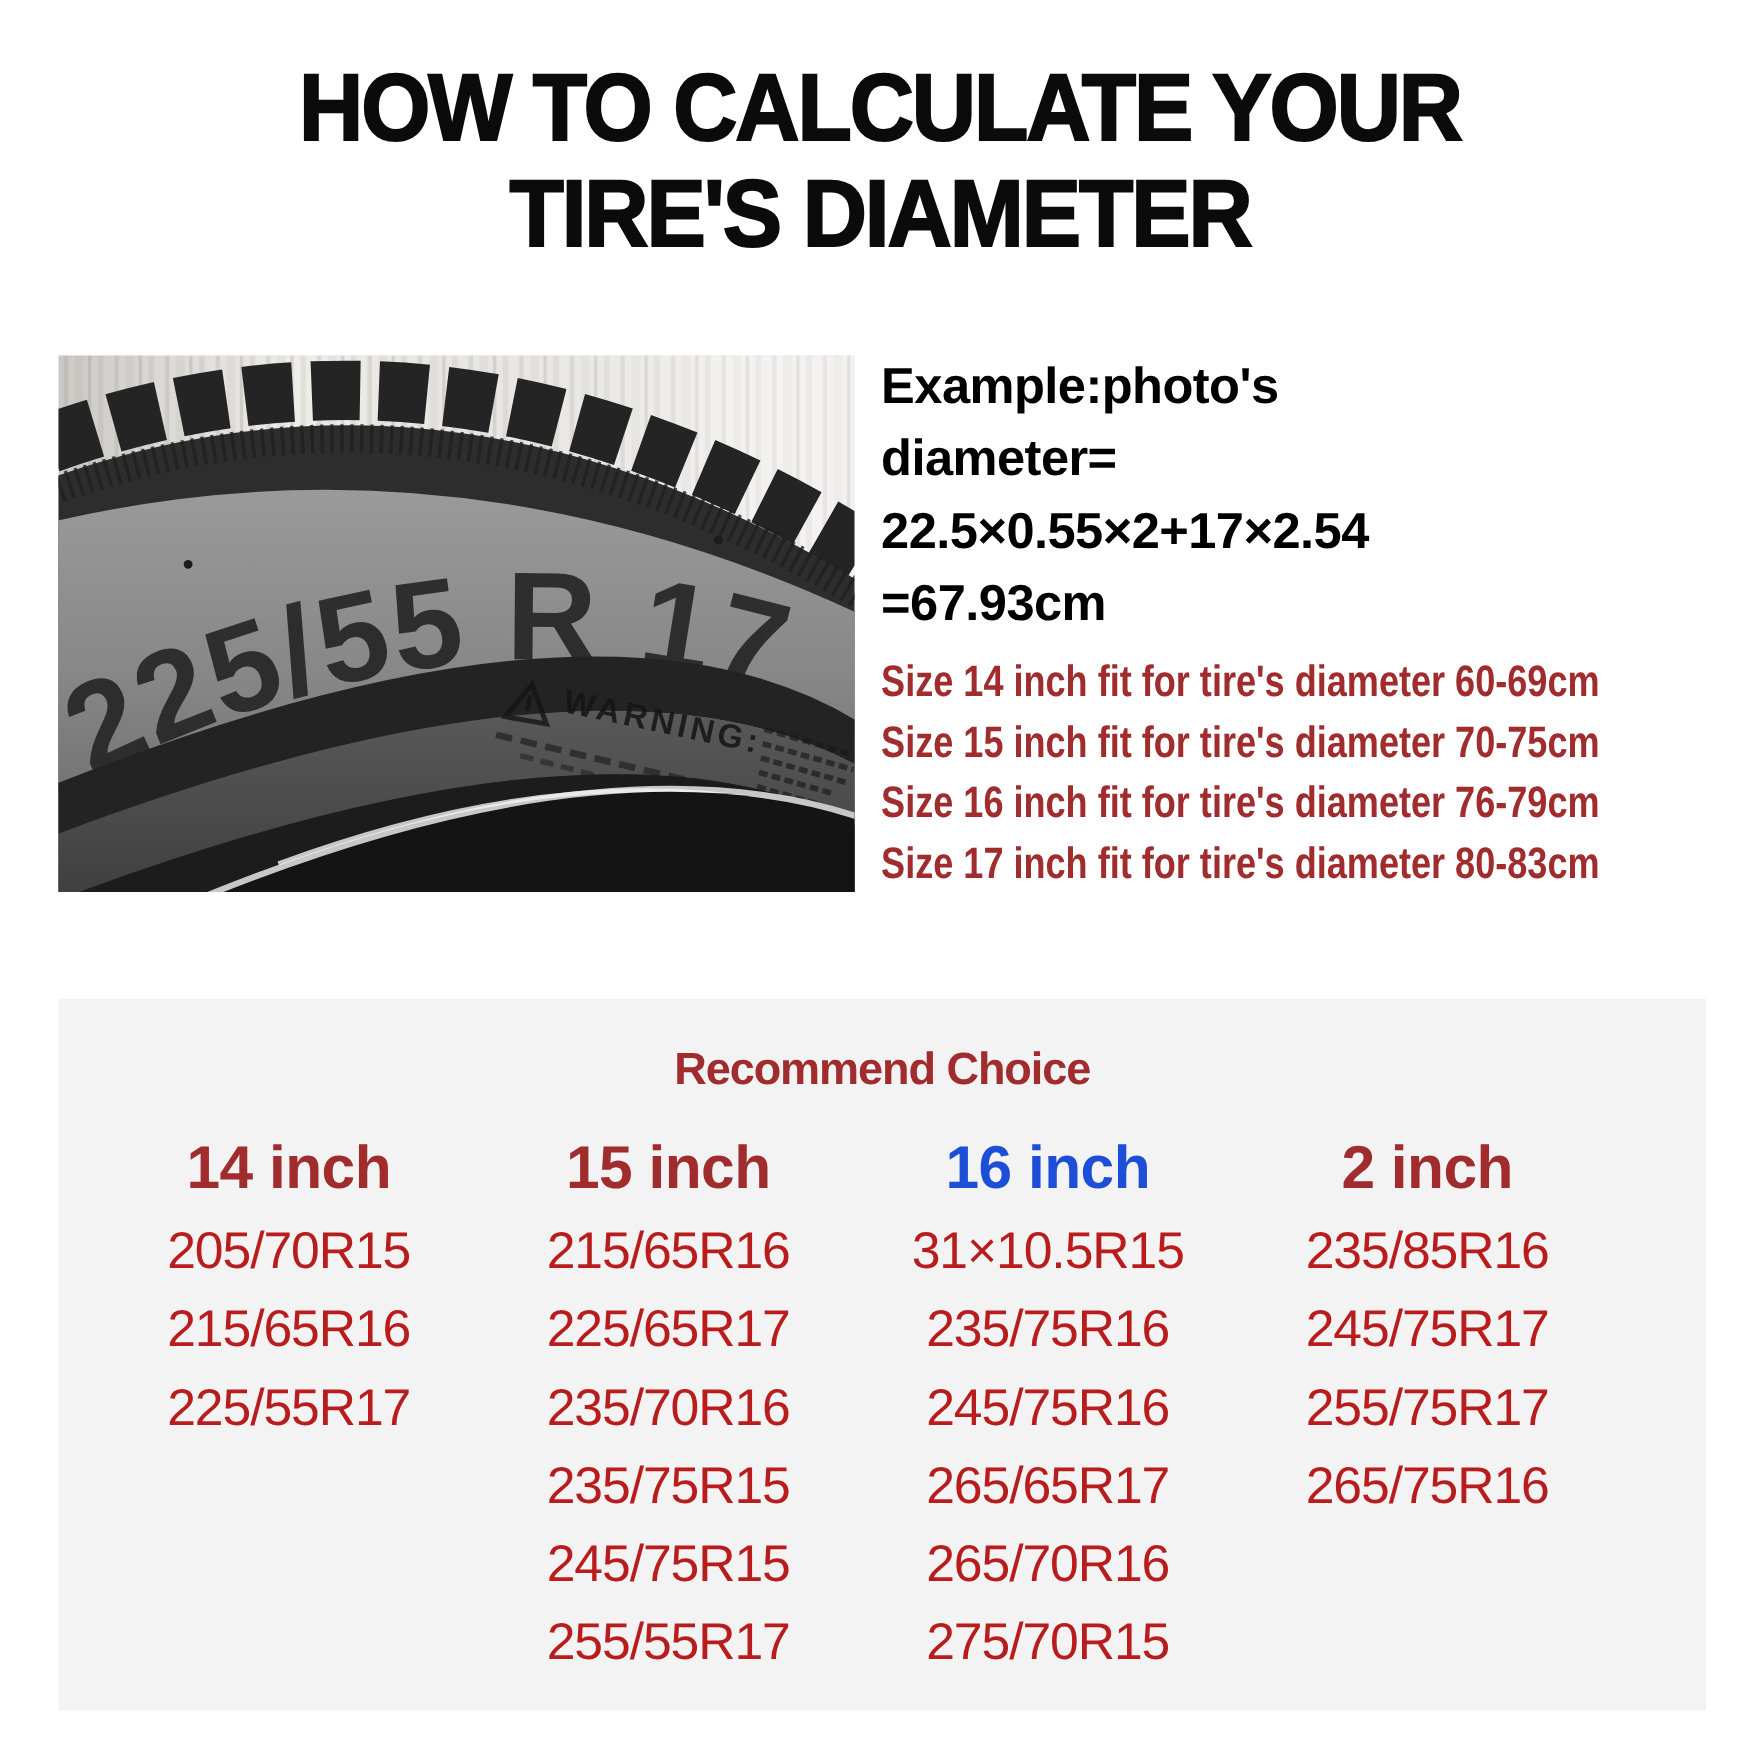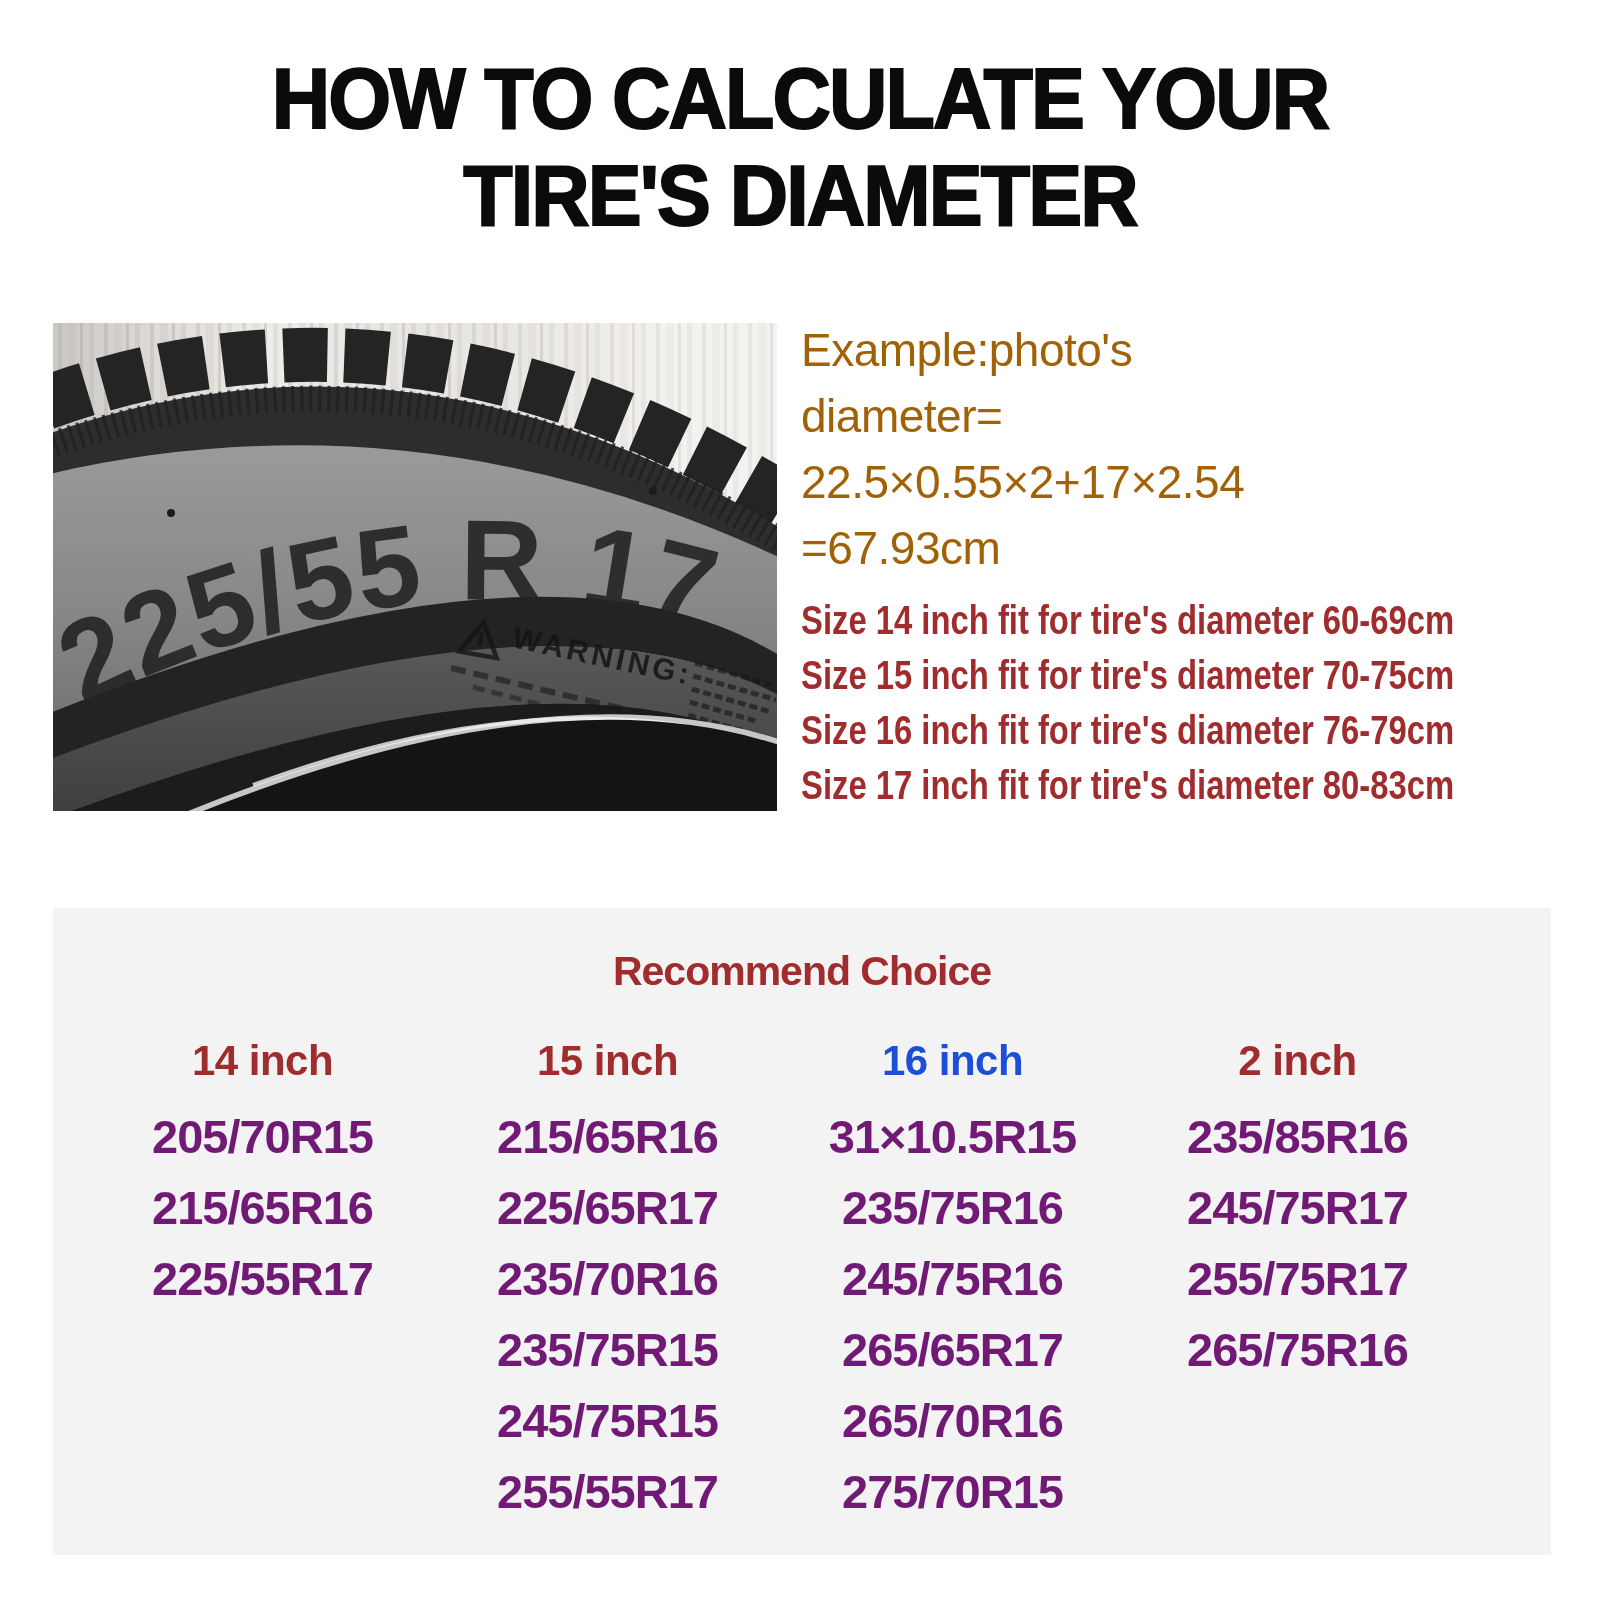--- a/index.html
+++ b/index.html
@@ -21,21 +21,21 @@
   
   .photo {
     position:absolute; left:53px; top:323px; width:724px; height:488px;
     overflow:hidden; background:#efedea;
   }
   .photo svg { display:block; width:724px; height:488px; font-family:inherit; }
 
   
   .example {
     position:absolute; left:801px; top:317px;
-    color:#a16207; font-weight:400; font-size:46px; line-height:66px;
+    color:#000000; font-weight:700; font-size:46px; line-height:66px;
     letter-spacing:-0.5px; white-space:nowrap;
   }
 
   
   .size-notes {
     position:absolute; left:801px; top:593px;
     font-weight:700; font-size:40px; line-height:55px;
     white-space:nowrap; transform:scaleX(0.82); transform-origin:left top;
   }
 
@@ -47,25 +47,25 @@
   .panel h2 {
     margin:0; padding-top:24px; text-align:center;
     font-size:41px; line-height:78px; font-weight:700; letter-spacing:-1px;
   }
   .rec-table {
     position:absolute; left:37px; top:112px; width:1380px; display:flex;
   }
   .rec-col { width:345px; display:flex; flex-direction:column; align-items:center; }
   .rec-th {
     height:81px; display:flex; align-items:center;
-    font-size:42px; font-weight:700; letter-spacing:-0.5px;
+    font-size:55px; font-weight:700; letter-spacing:-0.5px;
   }
   .rec-td {
     height:71px; display:flex; align-items:center;
-    font-size:47px; font-weight:700; color:#701a75; letter-spacing:-1px;
+    font-size:47px; font-weight:400; color:#b91c1c; letter-spacing:-1px;
   }
 </style>
 </head>
 <body>
 
 <div class="page">
 
   <h1 class="title">
     <span class="tline">HOW TO CALCULATE YOUR</span>
     <span class="tline">TIRE'S DIAMETER</span>

